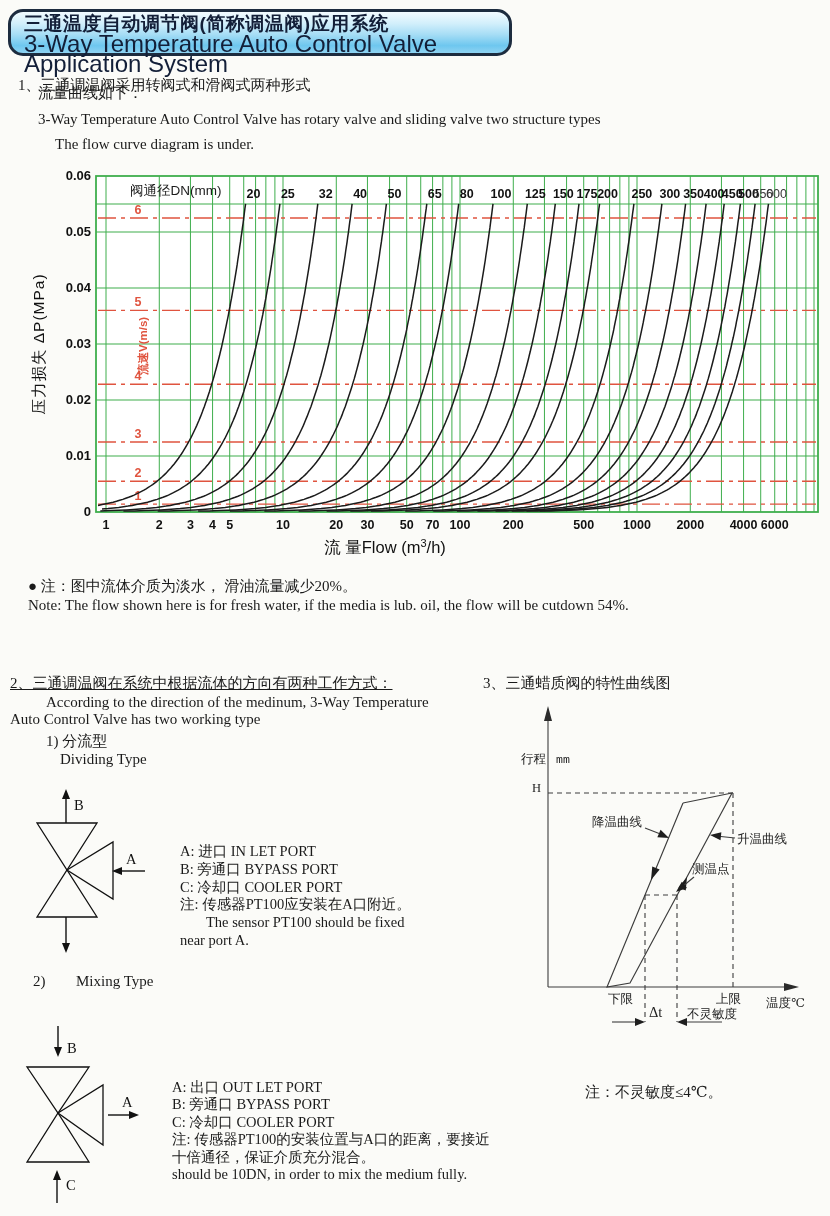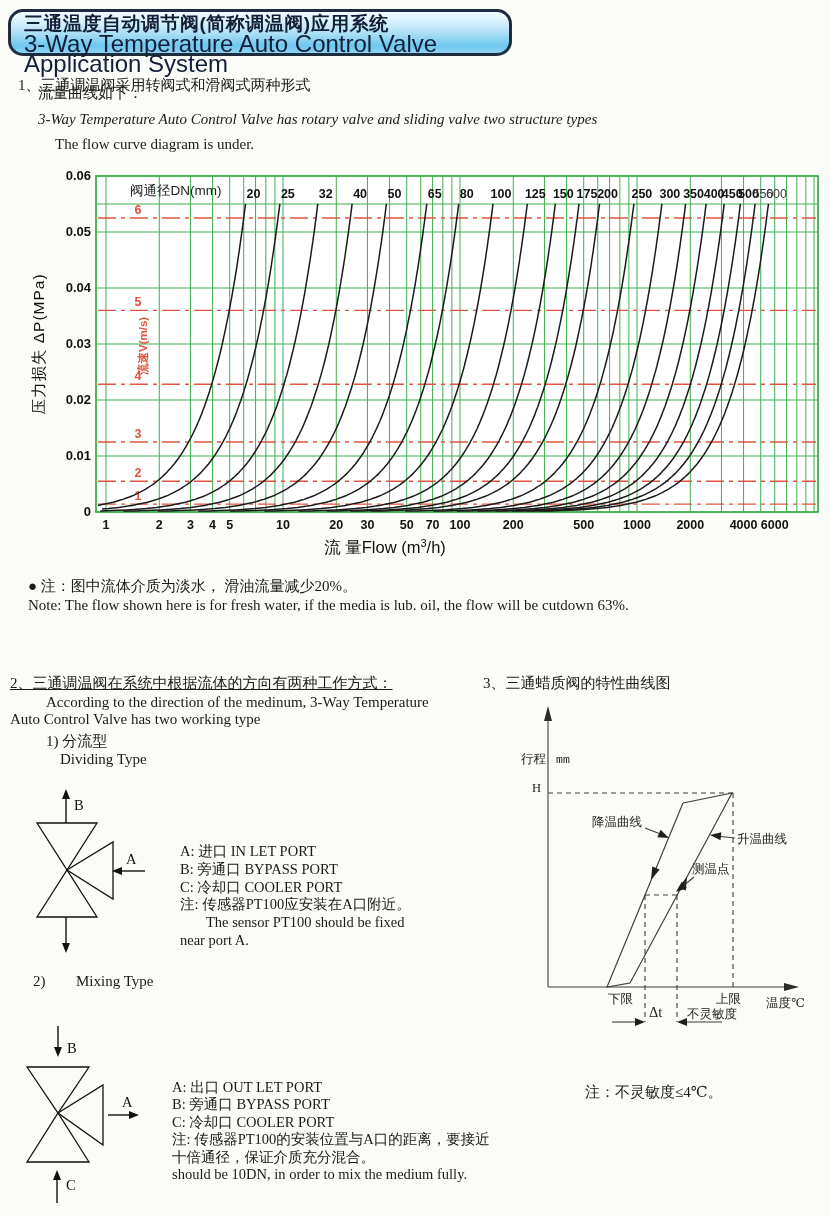--- a/index.html
+++ b/index.html
@@ -25,21 +25,21 @@
 </head>
 <body>
 
 <div class="banner">
   <div class="zh">三通温度自动调节阀(简称调温阀)应用系统</div>
   <div class="en">3-Way Temperature Auto Control Valve Application System</div>
 </div>
 
 <div class="abs t15" style="left:18px;top:76px;">1、三通调温阀采用转阀式和滑阀式两种形式</div>
 <div class="abs t15" style="left:38px;top:84px;">流量曲线如下：</div>
-<div class="abs t15" style="left:38px;top:111px;font-style:italic;">3-Way Temperature Auto Control Valve has rotary valve and sliding valve two structure types</div>
+<div class="abs t15" style="left:38px;top:111px;">3-Way Temperature Auto Control Valve has rotary valve and sliding valve two structure types</div>
 <div class="abs t15" style="left:55px;top:128px;margin-top:8px;">The flow curve diagram is under.</div>
 
 <svg id="chart-svg" style="left:0;top:160px;" width="830" height="412" viewBox="0 160 830 412">
     <rect x="96" y="176" width="722" height="336" fill="#ffffff" stroke="none"></rect>
     <line x1="106" y1="176" x2="106" y2="512" stroke="#3fae4d" stroke-width="1"></line>
     <line x1="159.28230923252468" y1="176" x2="159.28230923252468" y2="512" stroke="#3fae4d" stroke-width="1"></line>
     <line x1="190.45046208538025" y1="176" x2="190.45046208538025" y2="512" stroke="#3fae4d" stroke-width="1"></line>
     <line x1="212.56461846504936" y1="176" x2="212.56461846504936" y2="512" stroke="#3fae4d" stroke-width="1"></line>
     <line x1="229.71769076747535" y1="176" x2="229.71769076747535" y2="512" stroke="#3fae4d" stroke-width="1"></line>
     <line x1="243.73277131790493" y1="176" x2="243.73277131790493" y2="512" stroke="#3fae4d" stroke-width="1"></line>
@@ -160,21 +160,21 @@
     <text x="743.5646184650493" y="529" text-anchor="middle" fill="#111" font-family="&quot;Liberation Sans&quot;,&quot;DejaVu Sans&quot;,sans-serif" font-size="12.5" font-weight="bold">4000</text>
     <text x="774.732771317905" y="529" text-anchor="middle" fill="#111" font-family="&quot;Liberation Sans&quot;,&quot;DejaVu Sans&quot;,sans-serif" font-size="12.5" font-weight="bold">6000</text>
     <text x="385" y="553" text-anchor="middle" fill="#111" font-family="&quot;Liberation Sans&quot;,&quot;DejaVu Sans&quot;,sans-serif" font-size="16.5"><tspan>流 量Flow (m</tspan><tspan dy="-6" font-size="11">3</tspan><tspan dy="6">/h)</tspan></text>
     <text transform="translate(44,344) rotate(-90)" text-anchor="middle" fill="#111" font-family="&quot;Liberation Sans&quot;,&quot;DejaVu Sans&quot;,sans-serif" font-size="15.5" letter-spacing="1">压力损失 ΔP(MPa)</text>
   </svg>
 
 <div class="abs t15" style="left:28px;top:577px;">
   <span>●</span>
   <span>注：图中流体介质为淡水， 滑油流量减少20%。</span>
 </div>
-<div class="abs t15" style="left:28px;top:597px;">Note: The flow shown here is for fresh water, if the media is lub. oil, the flow will be cutdown 63%.</div>
+<div class="abs t15" style="left:28px;top:597px;">Note: The flow shown here is for fresh water, if the media is lub. oil, the flow will be cutdown 54%.</div>
 
 <div class="abs t15" style="left:10px;top:674px;text-decoration:underline;">2、三通调温阀在系统中根据流体的方向有两种工作方式：</div>
 <div class="abs t15" style="left:46px;top:694px;">According to the direction of the medinum, 3-Way Temperature</div>
 <div class="abs t15" style="left:10px;top:711px;">Auto Control Valve has two working type</div>
 <div class="abs t15" style="left:46px;top:732px;">1) 分流型</div>
 <div class="abs t15" style="left:60px;top:751px;">Dividing Type</div>
 
 <div class="abs t15" style="left:483px;top:674px;">3、三通蜡质阀的特性曲线图</div>
 
 <svg id="dividing-svg" style="left:0;top:770px;" width="830" height="200" viewBox="0 770 830 200">

